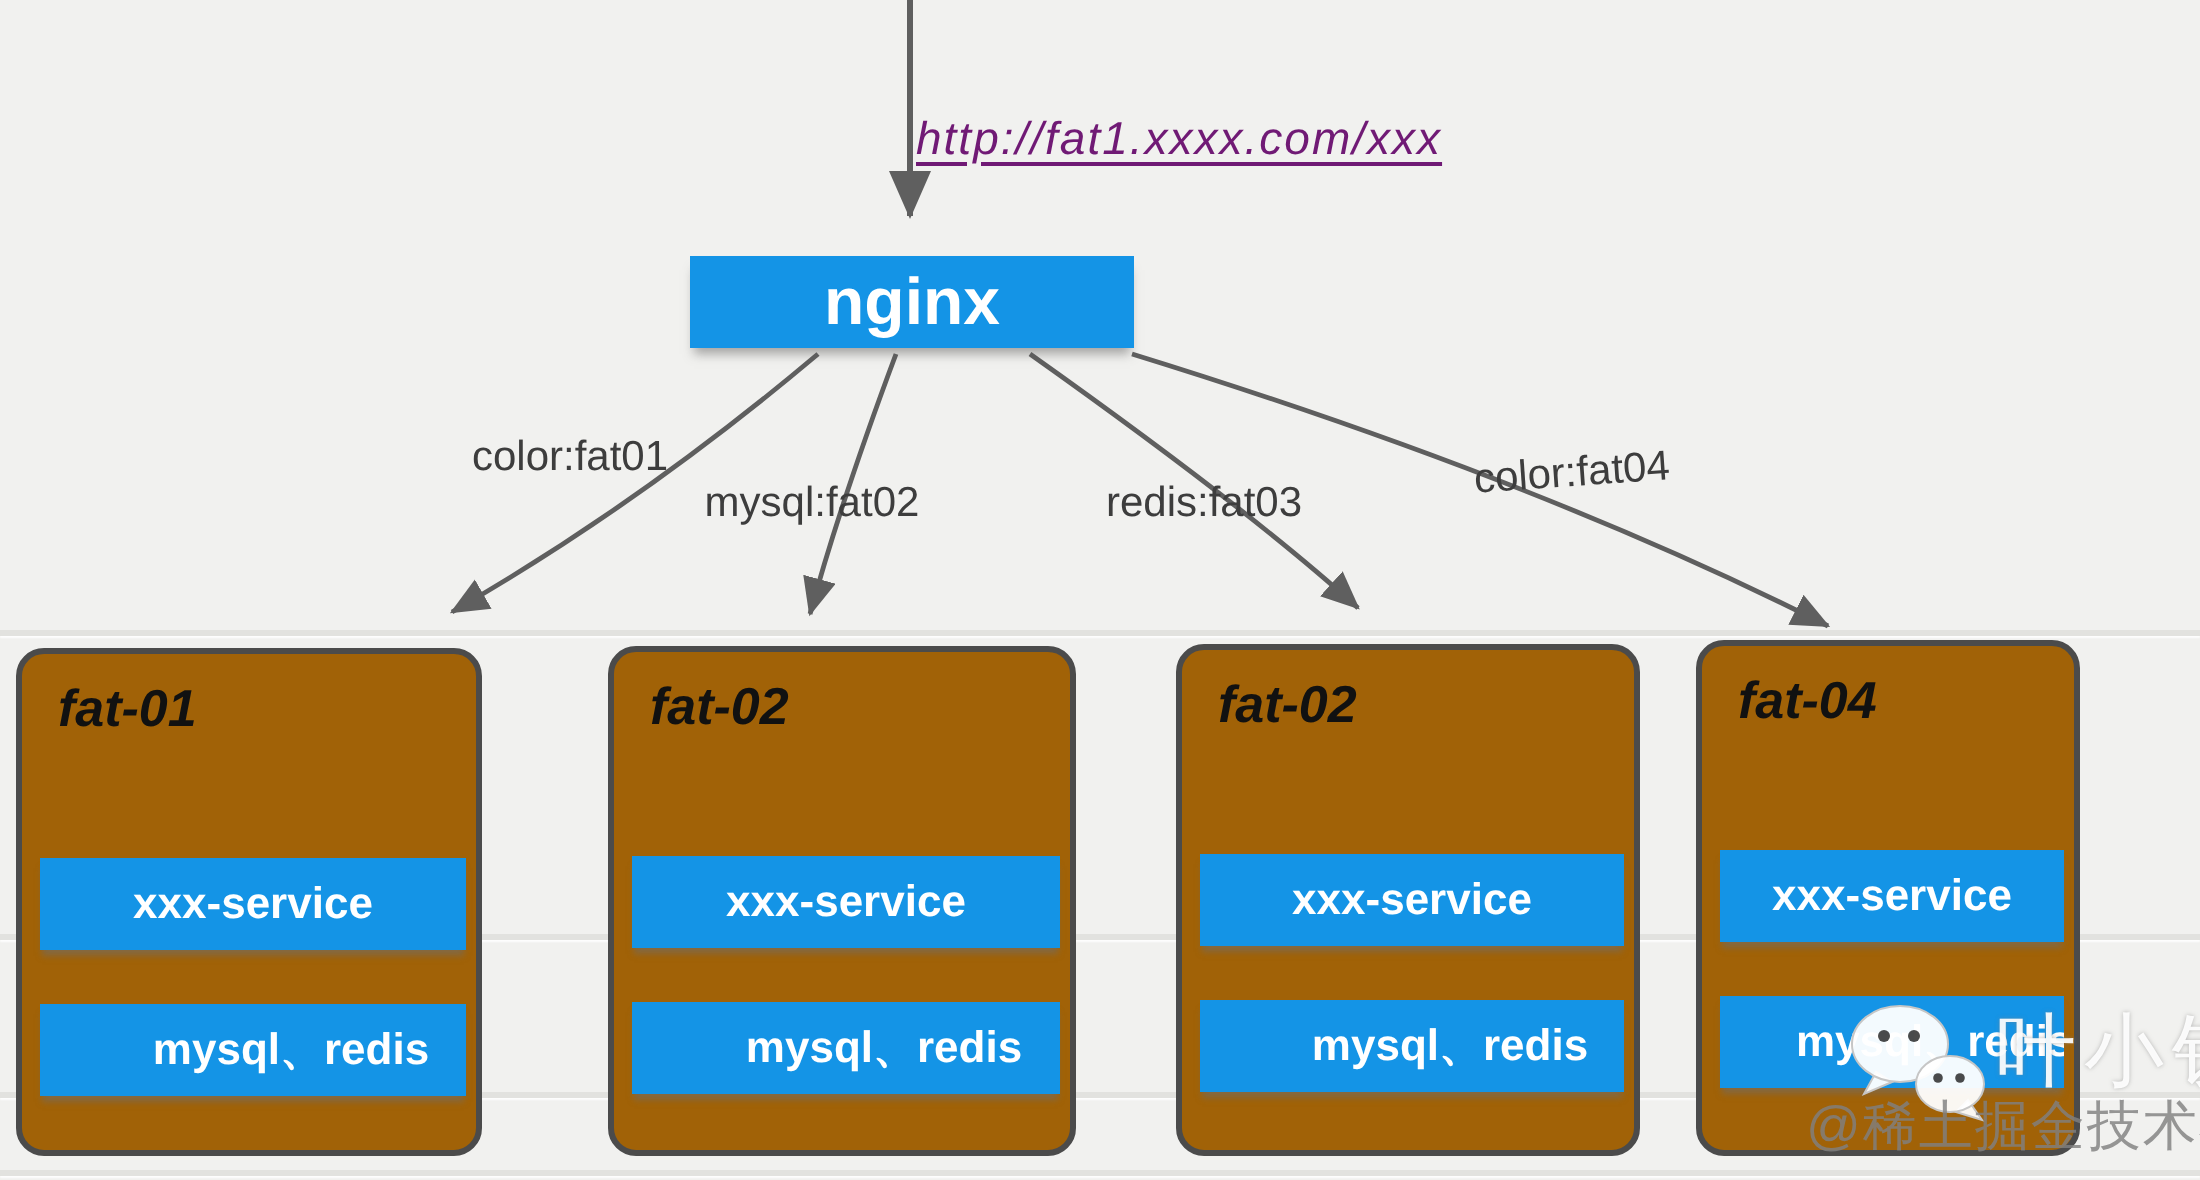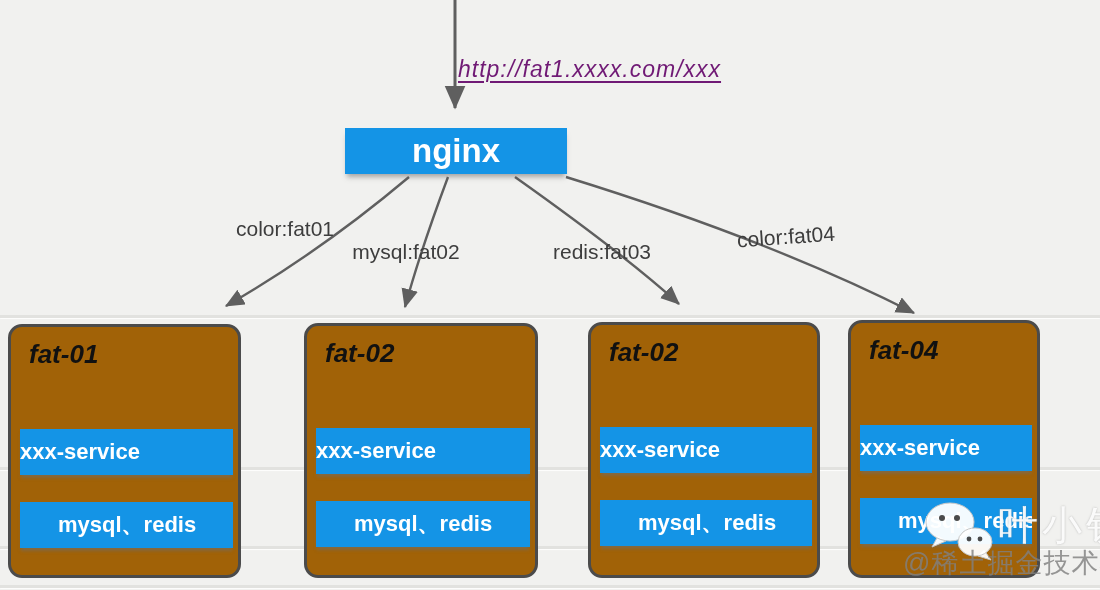--- a/index.html
+++ b/index.html
@@ -60,21 +60,21 @@
     z-index:1;
   }
   .env-title{
     position:absolute;left:18px;top:12px;
     font-size:26px;font-weight:bold;font-style:italic;color:#111;
   }
   .bar{
     position:absolute;left:9px;right:5px;height:46px;
     background:var(--blue,#1494e6);
     color:#fff;font-weight:bold;font-size:22px;
-    line-height:46px;
+    text-align:center;line-height:46px;
     box-shadow:0 4px 3px -1px rgba(110,110,110,.55);
     white-space:nowrap;overflow:hidden;
   }
   .bar.service{top:102px;}
   .bar.storage{top:175px;padding-left:38px;}
   
   .watermark{position:absolute;z-index:5;}
   .wm-icon{position:absolute;left:922px;top:500px;width:78px;height:64px;}
   .wm-name{
     position:absolute;left:998px;top:498px;

